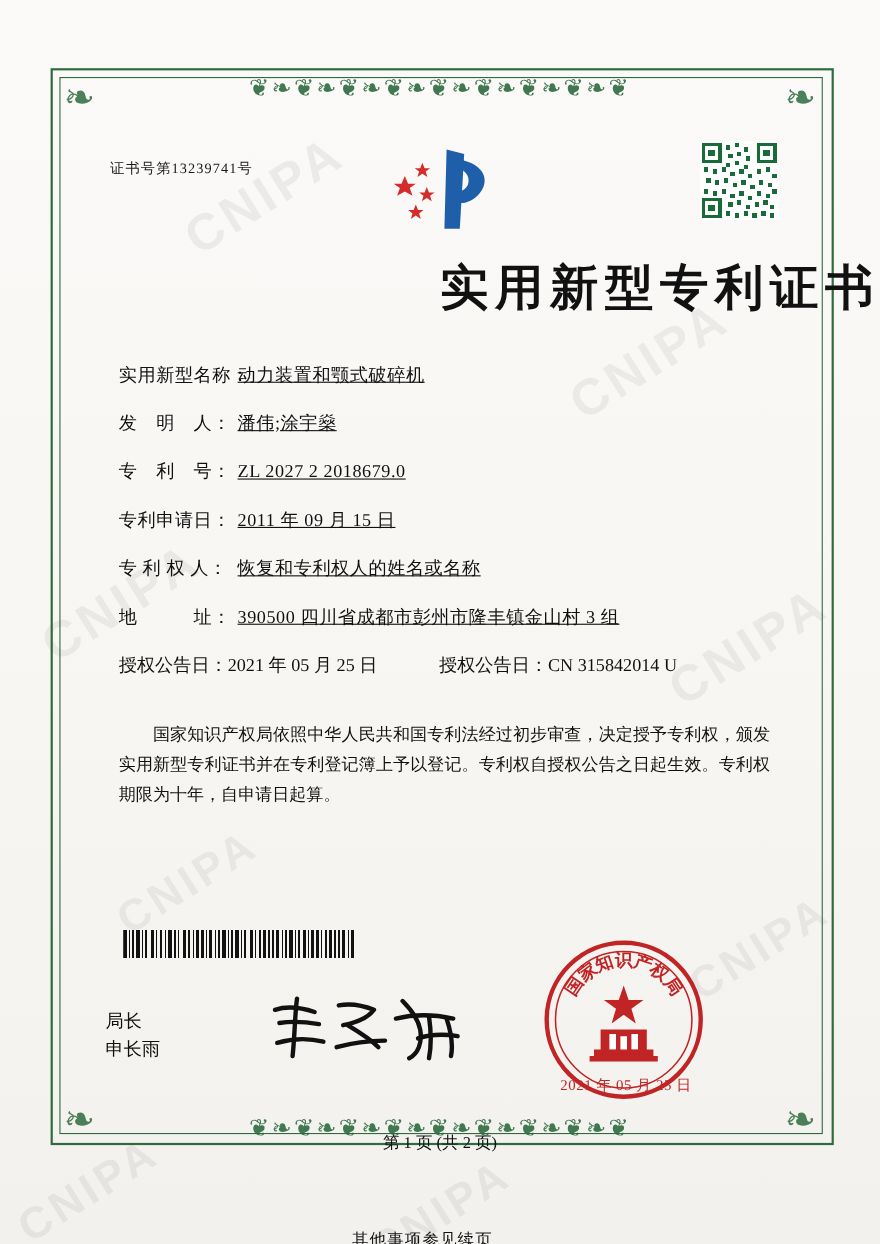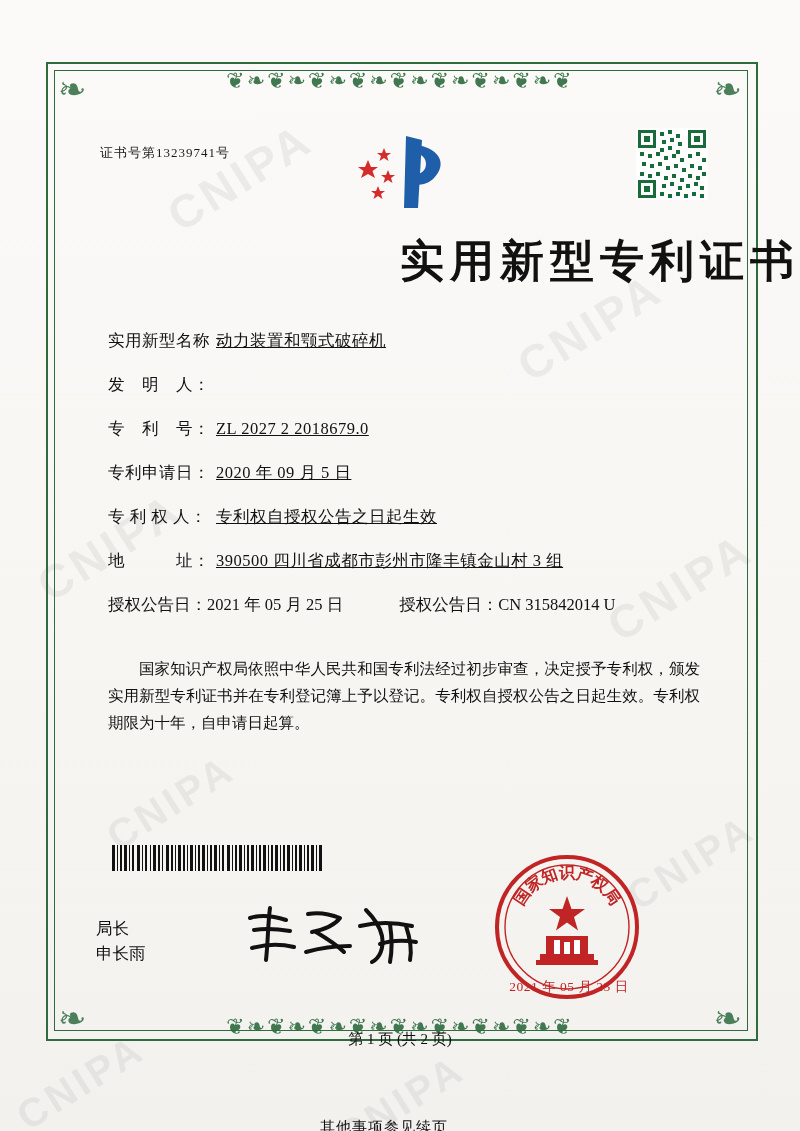--- a/index.html
+++ b/index.html
@@ -233,32 +233,33 @@
 
   <div class="title">实用新型专利证书</div>
 
   <div class="fields">
     <div class="frow">
       <span class="flabel">实用新型名称：</span>
       <span class="fvalue">动力装置和颚式破碎机</span>
     </div>
     <div class="frow">
       <span class="flabel">发　明　人：</span>
+      <span class="fvalue">潘伟;涂宇燊</span>
     </div>
     <div class="frow">
       <span class="flabel">专　利　号：</span>
       <span class="fvalue">ZL 2027 2 2018679.0</span>
     </div>
     <div class="frow">
       <span class="flabel">专利申请日：</span>
-      <span class="fvalue">2020 年 09 月 5 日</span>
+      <span class="fvalue">2011 年 09 月 15 日</span>
     </div>
     <div class="frow">
       <span class="flabel">专 利 权 人：</span>
-      <span class="fvalue">专利权自授权公告之日起生效</span>
+      <span class="fvalue">恢复和专利权人的姓名或名称</span>
     </div>
     <div class="frow">
       <span class="flabel">地　　　址：</span>
       <span class="fvalue">390500 四川省成都市彭州市隆丰镇金山村 3 组</span>
     </div>
     <div class="grant-row">
       <span class="g1">
         <span>授权公告日：</span><span>2021 年 05 月 25 日</span>
       </span>
       <span>

